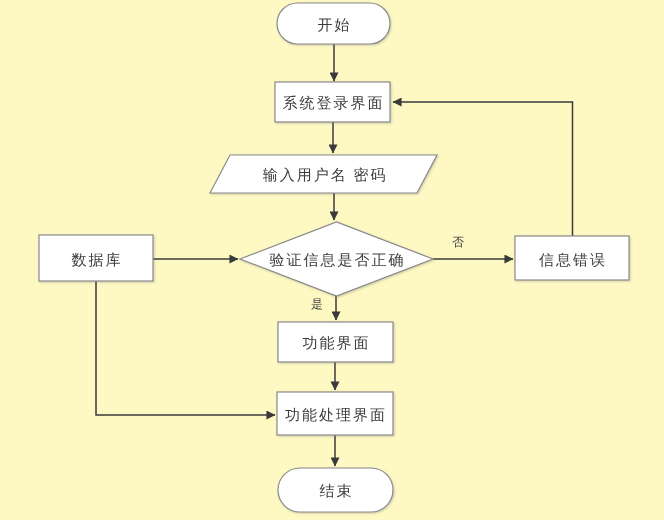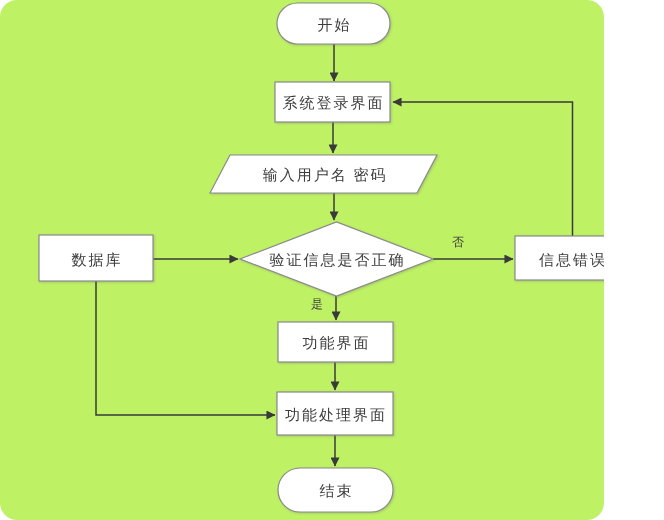--- a/index.html
+++ b/index.html
@@ -2,26 +2,25 @@
 <html><head>
 <meta charset="utf-8">
 <style>
   html, body {
     margin: 0;
     padding: 0;
     background: #ffffff;
   }
   .canvas {
     position: relative;
-    width: 604px;
+    width: 664px;
     height: 520px;
-    background: #bef264;
+    background: #fef9c3;
     overflow: hidden;
     font-family: "Liberation Serif", "DejaVu Serif", serif;
-    border-radius: 17px;
   }
   svg { display: block; }
   .shape {
     fill: #ffffff;
     stroke: #8a8a8a;
     stroke-width: 1.2;
   }
   .shapes-layer {
     filter: drop-shadow(1.5px 1.5px 0.8px rgba(120,120,120,0.35));
   }

